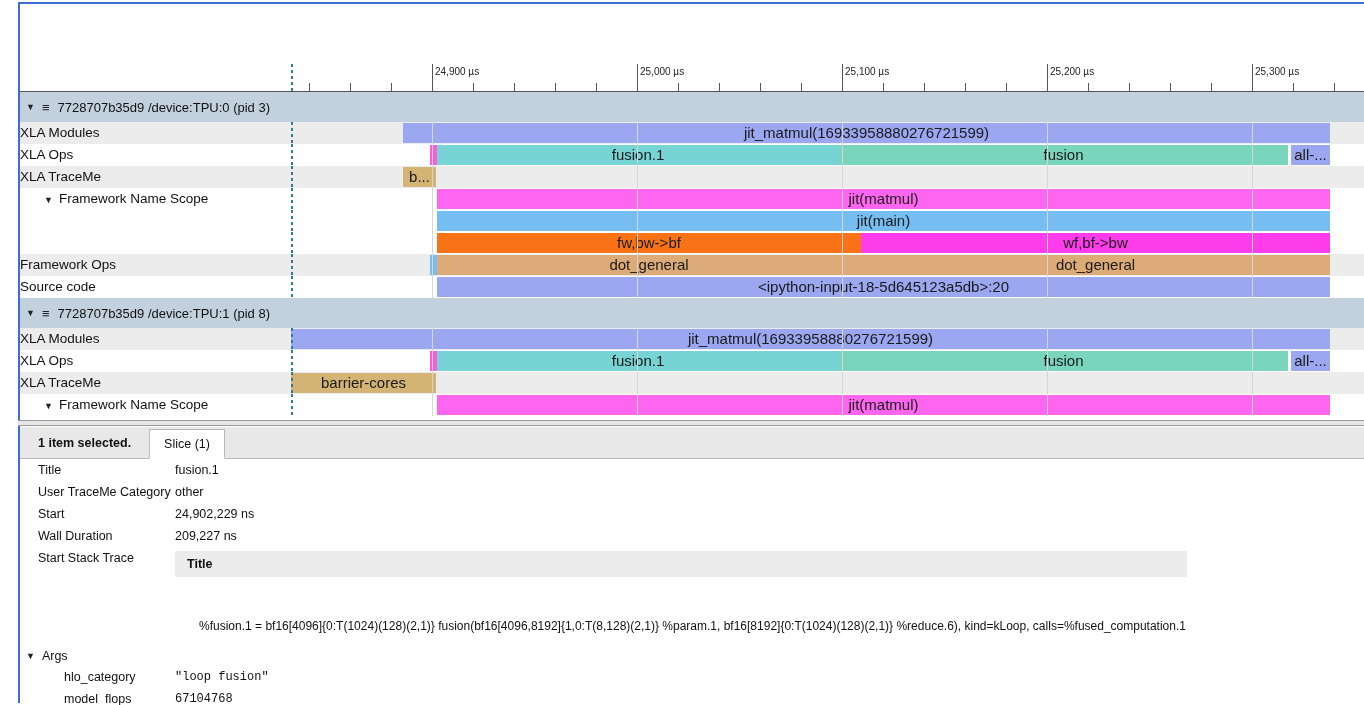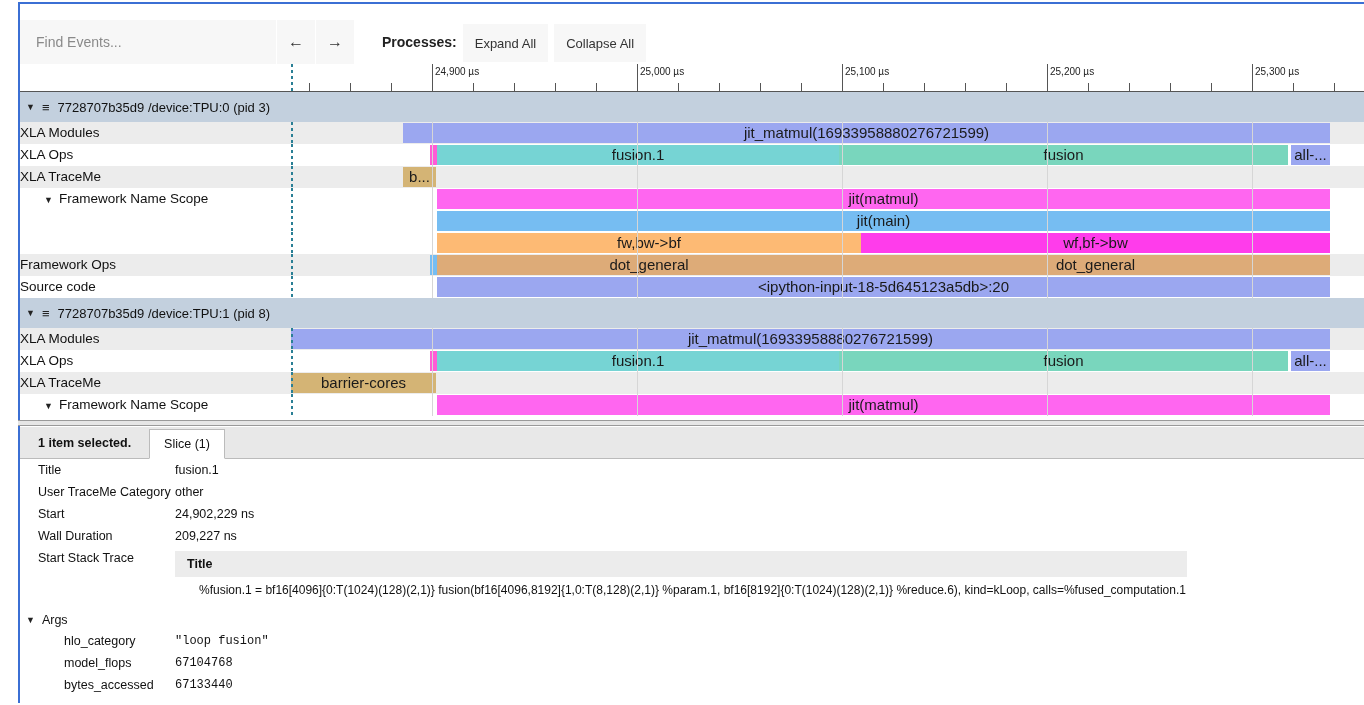--- a/index.html
+++ b/index.html
@@ -128,46 +128,38 @@
   .kv .v{font-size:12.5px;color:#111;}
   .mono{font-family:"Liberation Mono","DejaVu Sans Mono",monospace;font-size:12px;}
   .stack-table{
     width:1012px;border:none;margin-left:0px;
   }
   .stack-head{
     background:#ececec;font-weight:bold;font-size:12.5px;color:#111;
     padding:6px 0 6px 12px;
   }
   .stack-row{
-    font-size:12px;color:#111;padding:6px 0 6px 24px;white-space:nowrap;
+    font-size:12px;color:#111;padding:6px 0 6px 24px;white-space:nowrap;margin-top:36px;
   }
   .args-head{
     display:flex;align-items:center;font-size:12.5px;color:#111;
     padding:6px 0 3px 6px;
   }
   .args-head .tri{font-size:9px;margin-right:7px;color:#222;}
   .arg-row{display:flex;padding:4px 0;}
   .arg-row .k{width:155px;flex:0 0 155px;padding-left:44px;font-size:12.5px;box-sizing:border-box;}
 </style>
 </head>
 <body>
 
 <div class="app">
 
   <div class="frame-top-line"></div>
   <div class="frame"></div>
 
-  <div class="toolbar">
-    <input class="search-box" type="text" placeholder="Find Events..." style="">
-    <button class="nav-btn">←</button>
-    <button class="nav-btn">→</button>
-    <span class="proc-label">Processes:</span>
-    <button class="tool-btn">Expand All</button>
-    <button class="tool-btn">Collapse All</button>
-  </div>
 
   <div class="ruler" id="ruler">
       <div class="ruler-major" style="left: 412px;"></div>
       <div class="ruler-label" style="left: 412px; text-align: right;">24,900 µs</div>
       <div class="ruler-minor" style="left: 453px;"></div>
       <div class="ruler-minor" style="left: 494px;"></div>
       <div class="ruler-minor" style="left: 535px;"></div>
       <div class="ruler-minor" style="left: 576px;"></div>
       <div class="ruler-minor" style="left: 371px;"></div>
       <div class="ruler-minor" style="left: 330px;"></div>
@@ -259,21 +251,21 @@
         <div class="bar" style="left: 417px; width: 893px; background: rgb(118, 189, 242);">jit(main)</div>
         <div class="clip-mask" style="background: rgb(255, 255, 255);"></div>
         <div class="cursor-line" style="left: 271px;"></div>
       </div>
       <div class="row track">
         <div class="gridline" style="left: 412px;"></div>
         <div class="gridline" style="left: 617px;"></div>
         <div class="gridline" style="left: 822px;"></div>
         <div class="gridline" style="left: 1027px;"></div>
         <div class="gridline" style="left: 1232px;"></div>
-        <div class="bar" style="left: 417px; width: 424px; background: #fdba74;">fw,bw-&gt;bf</div>
+        <div class="bar" style="left: 417px; width: 424px; background: #f97316;">fw,bw-&gt;bf</div>
         <div class="bar" style="left: 841px; width: 469px; background: rgb(255, 60, 235);">wf,bf-&gt;bw</div>
         <div class="clip-mask" style="background: rgb(255, 255, 255);"></div>
         <div class="cursor-line" style="left: 271px;"></div>
       </div>
       <div class="row track alt">
         <div class="gridline" style="left: 412px;"></div>
         <div class="gridline" style="left: 617px;"></div>
         <div class="gridline" style="left: 822px;"></div>
         <div class="gridline" style="left: 1027px;"></div>
         <div class="gridline" style="left: 1232px;"></div>

